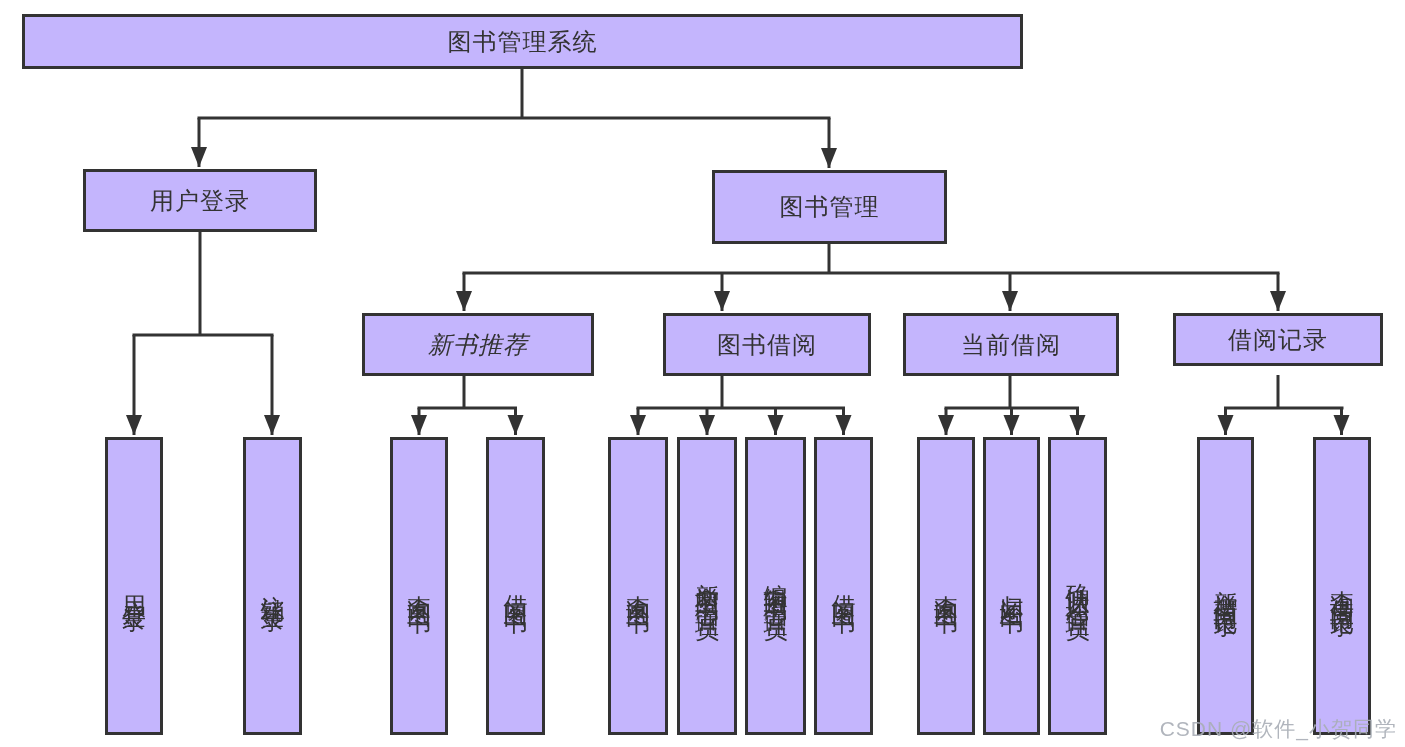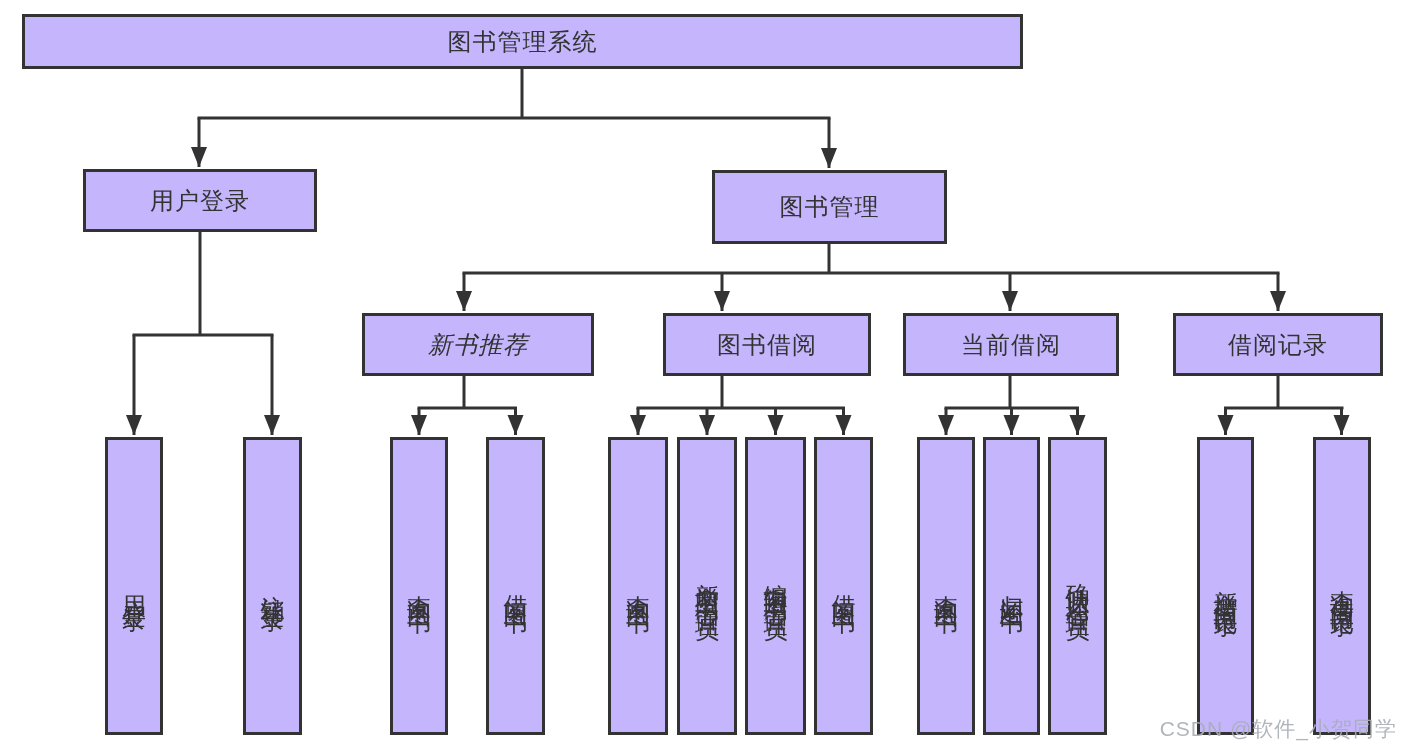--- a/index.html
+++ b/index.html
@@ -112,21 +112,21 @@
   </svg>
 
   <div class="node hnode" style="left:22px;top:14px;width:1001px;height:55px;">图书管理系统</div>
 
   <div class="node hnode" style="left:83px;top:169px;width:234px;height:63px;">用户登录</div>
   <div class="node hnode" style="left:712px;top:170px;width:235px;height:74px;">图书管理</div>
 
   <div class="node hnode" style="left:362px;top:313px;width:232px;height:63px;font-style:italic;">新书推荐</div>
   <div class="node hnode" style="left:619px;top:313px;width:208px;height:63px;margin-left:44px;">图书借阅</div>
   <div class="node hnode" style="left:903px;top:313px;width:216px;height:63px;">当前借阅</div>
-  <div class="node hnode" style="left:1173px;top:313px;width:210px;height:63px;">借阅记录</div>
+  <div class="node hnode" style="left:1173px;top:313px;width:210px;height:53px;">借阅记录</div>
 
   <div class="node vnode" style="left:105px;width:58px;">用户登录</div>
   <div class="node vnode" style="left:243px;width:59px;">注销登录</div>
 
   <div class="node vnode" style="left:390px;width:58px;">查询图书</div>
   <div class="node vnode" style="left:486px;width:59px;">借阅图书</div>
 
   <div class="node vnode" style="left:608px;width:60px;">查询图书</div>
   <div class="node vnode" style="left:677px;width:60px;">新增图书（管理员）</div>
   <div class="node vnode" style="left:745px;width:61px;">编辑图书（管理员）</div>

